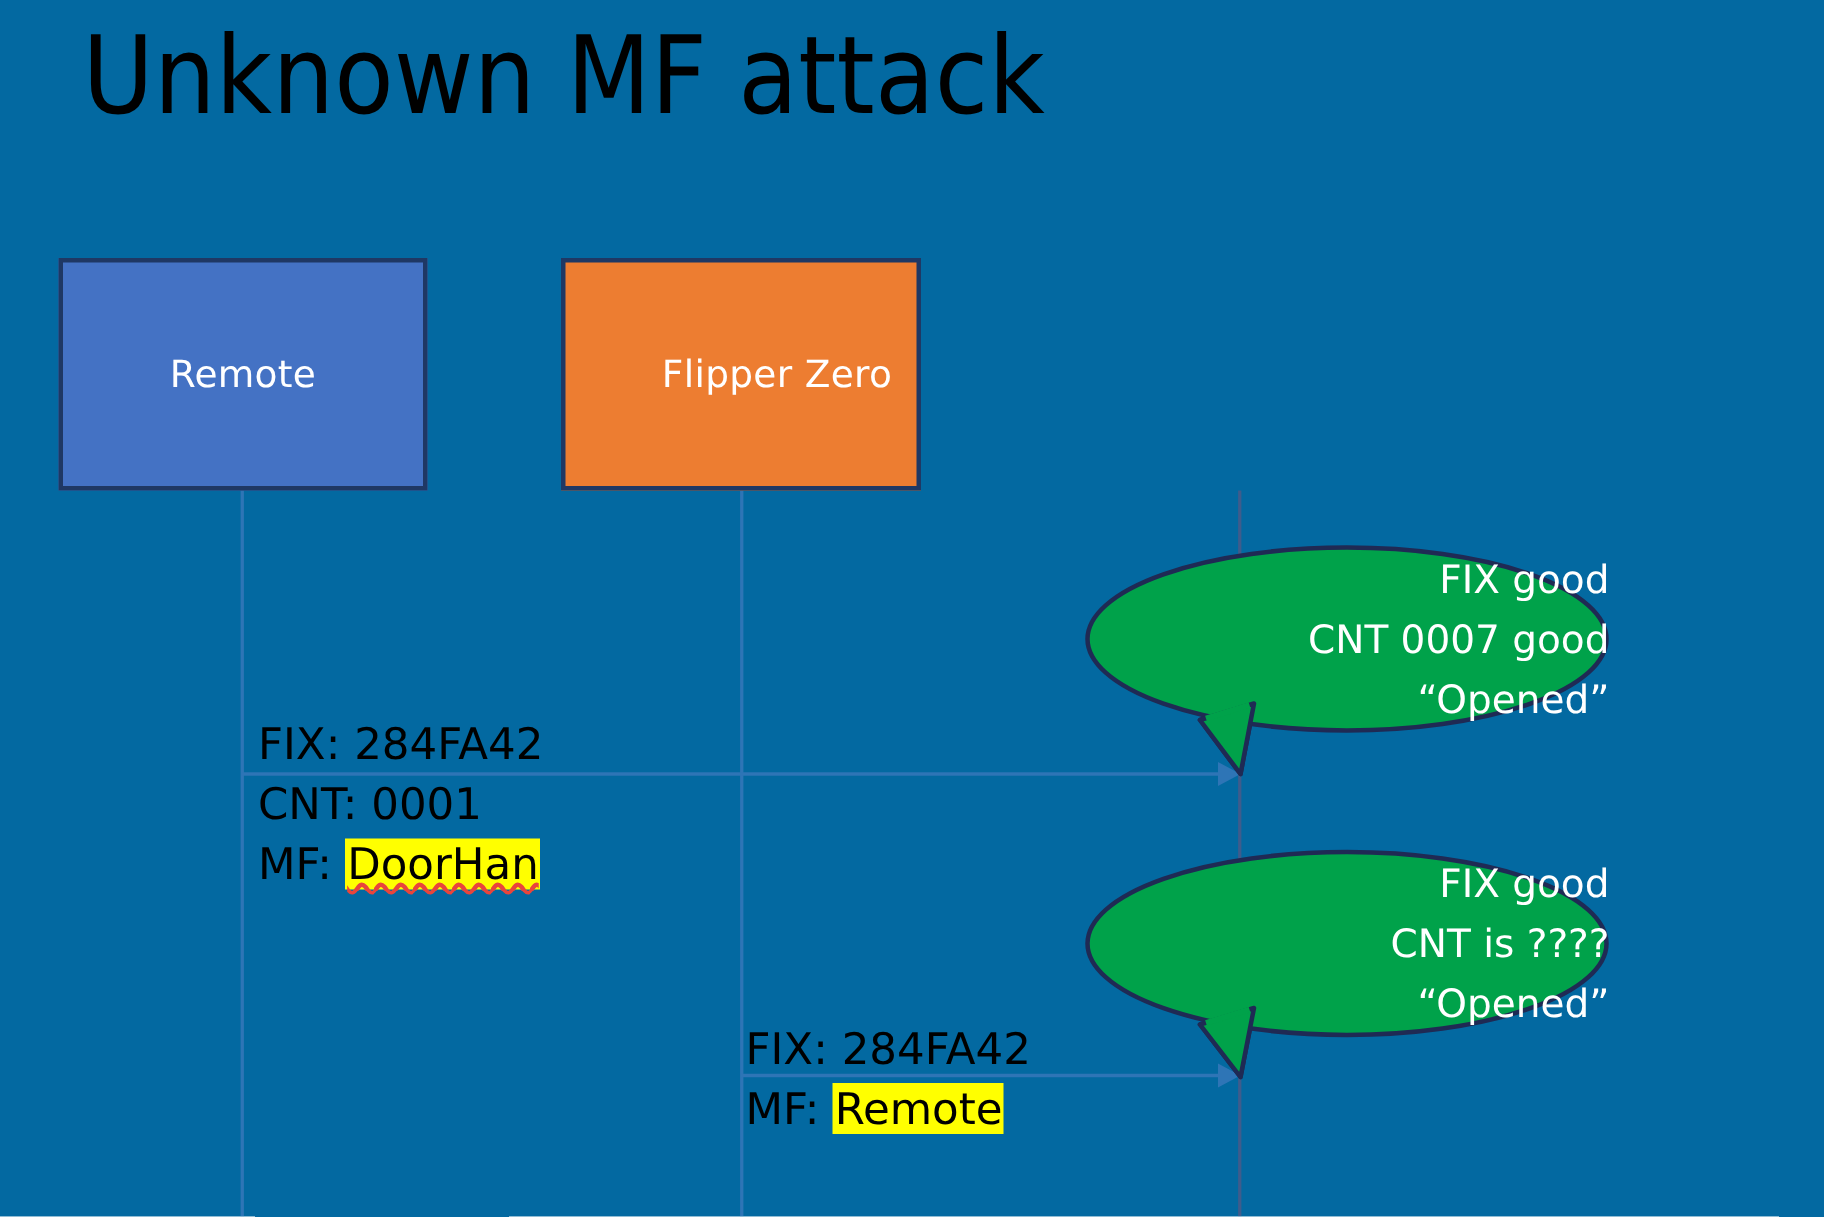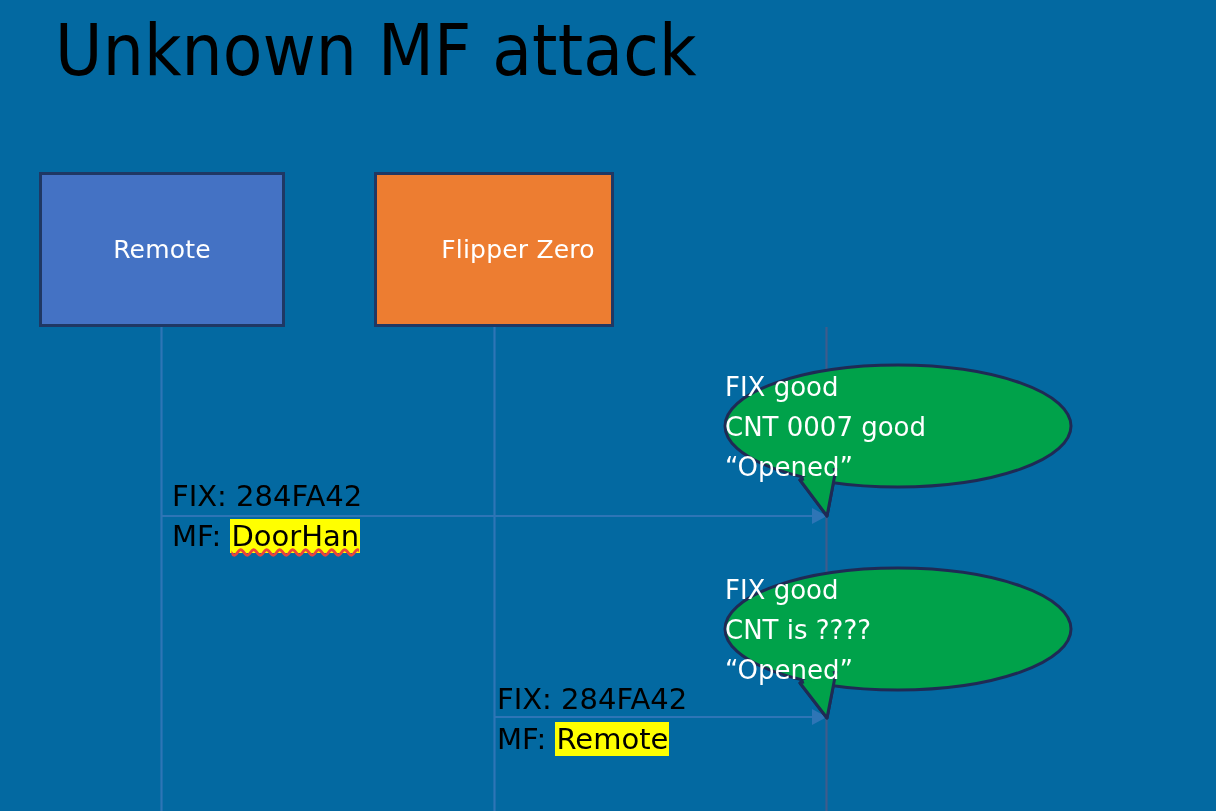--- a/index.html
+++ b/index.html
@@ -82,21 +82,21 @@
     
     text-decoration: underline wavy #E8453C;
     text-decoration-skip-ink: none;
     text-underline-offset: 2px;
   }
 
   
   .bubble-text {
     position: absolute;
     width: 348px;
-    text-align: left;
+    text-align: right;
     color: #ffffff;
     font-family: "DejaVu Sans", sans-serif;
     font-size: 26px;
     line-height: 40px;
     pointer-events: none;
   }
   .bubble-text .line { display: block; height: 40px; }
   #bubble1-text { left: 725px; top: 367px; }
   #bubble2-text { left: 725px; top: 570px; }
 </style>
@@ -143,20 +143,23 @@
   </div>
   <div class="actor-box" id="actor-flipper">
     <span>Flipper Zero</span>
   </div>
 
   <div class="msg-label" id="msg1-label">
     <span class="line">
       <span>FIX: </span><span>284FA42</span>
     </span>
     <span class="line">
+      <span>CNT: </span><span>0001</span>
+    </span>
+    <span class="line">
       <span>MF: </span><span class="hl sq">DoorHan</span>
     </span>
   </div>
 
   <div class="msg-label" id="msg2-label">
     <span class="line">
       <span>FIX: </span><span>284FA42</span>
     </span>
     <span class="line">
       <span>MF: </span><span class="hl">Remote</span>

